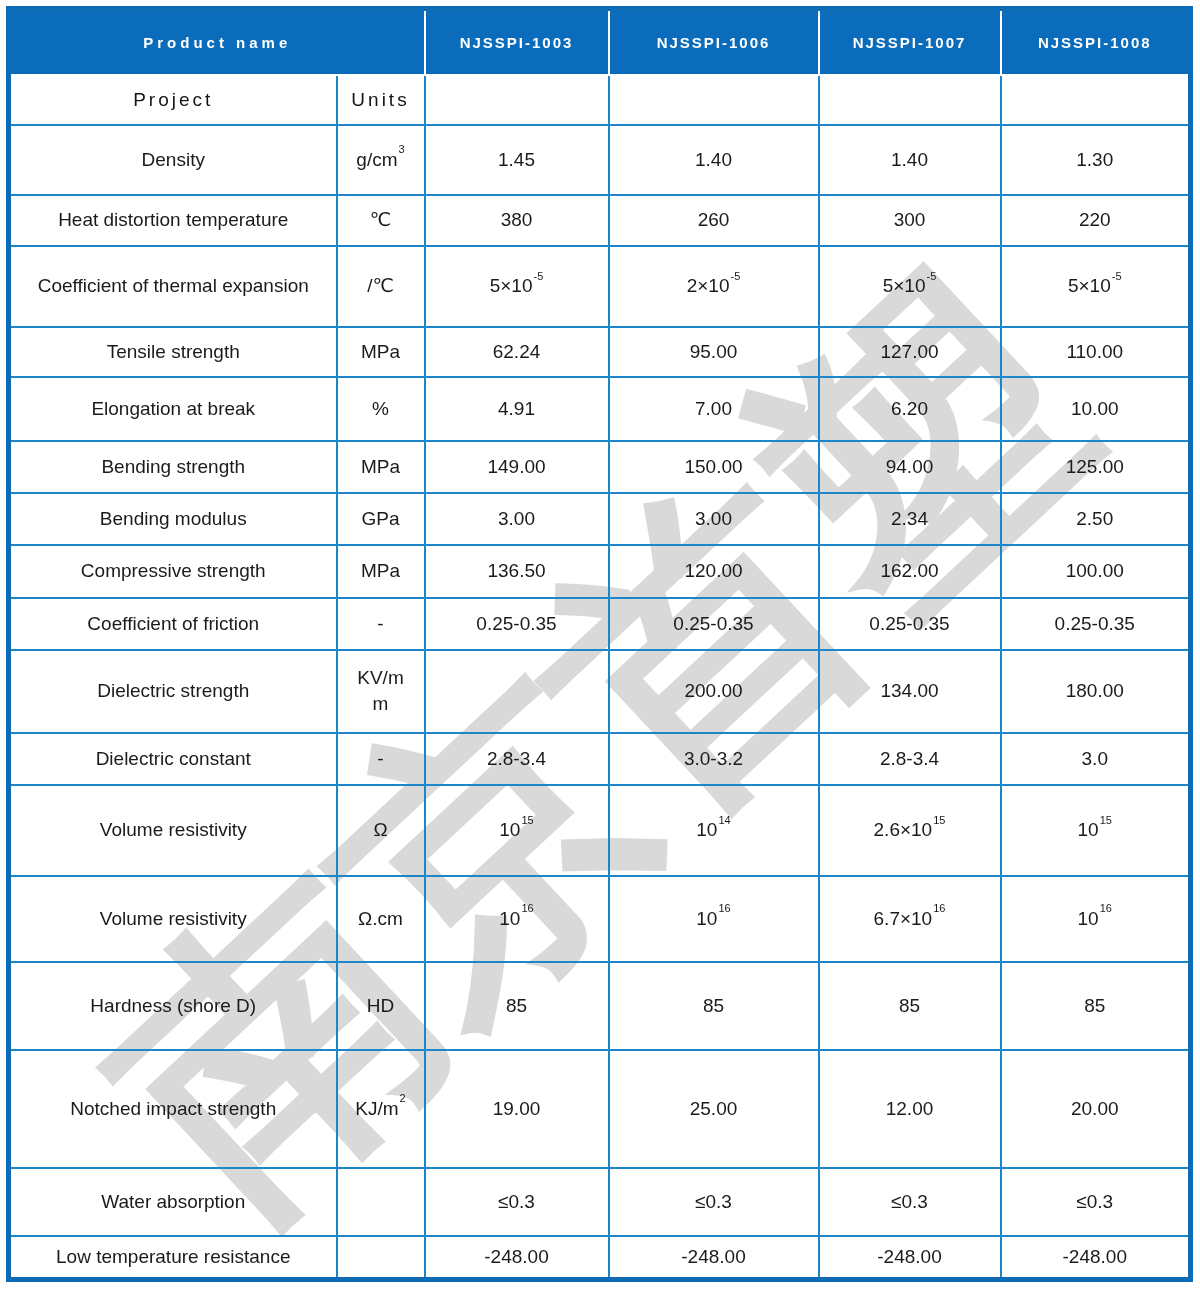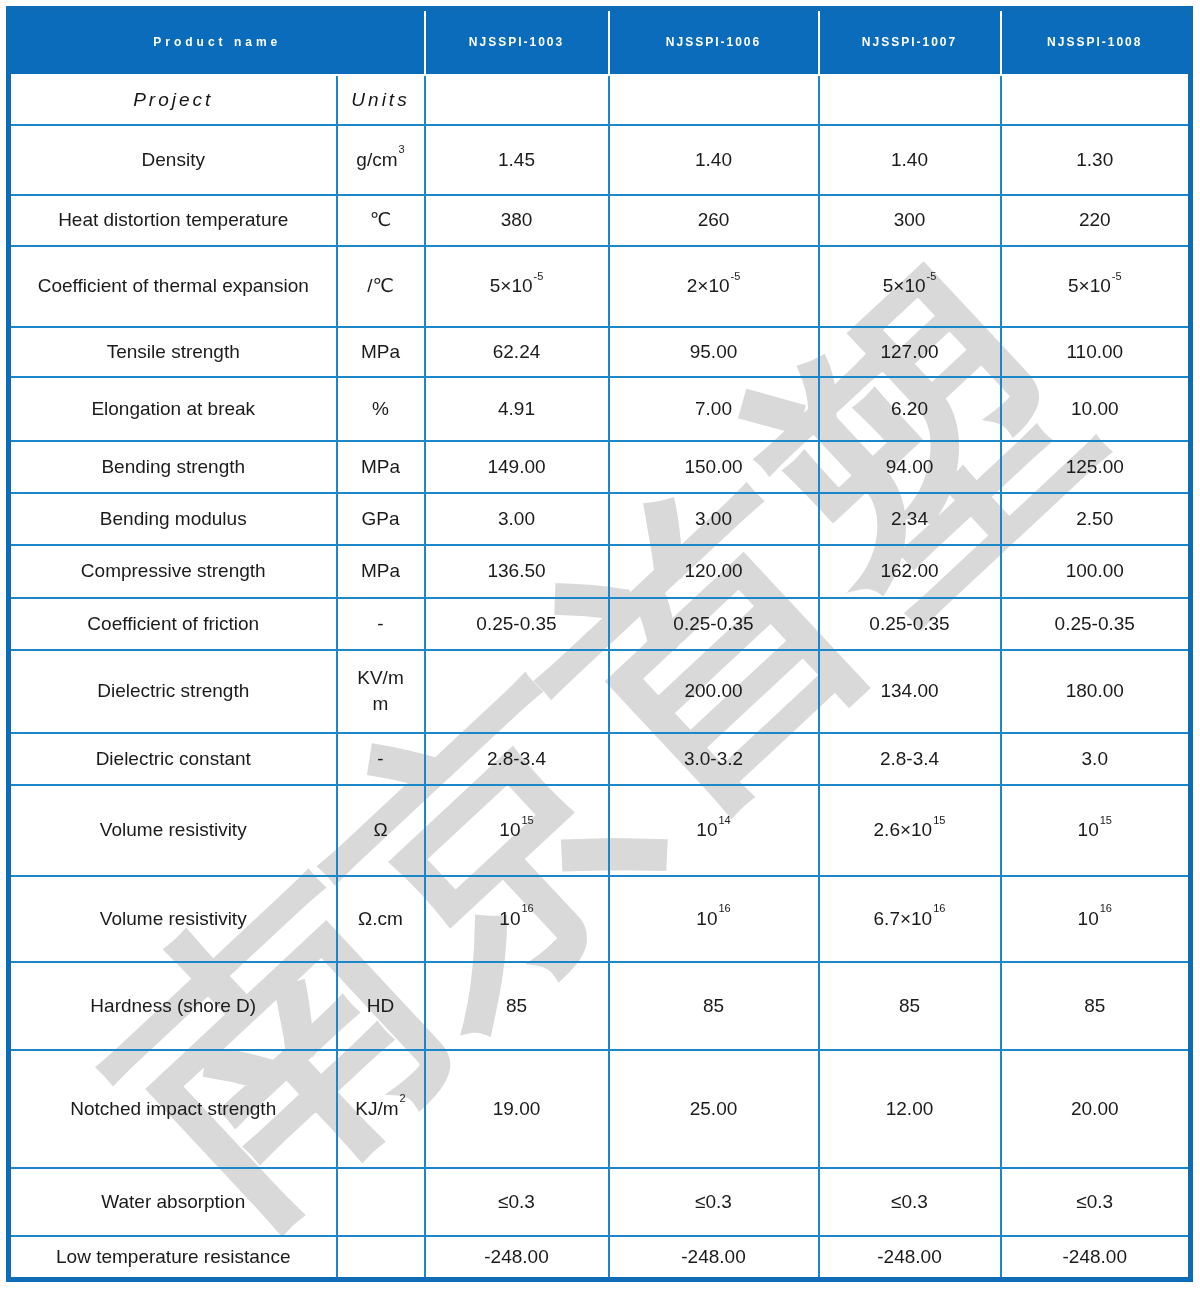--- a/index.html
+++ b/index.html
@@ -31,27 +31,27 @@
     border:2px solid var(--grid,#1b86c8);
     text-align:center;vertical-align:middle;
     background:transparent;
     font-size:19px;color:#1b1b1b;font-weight:normal;
     padding:2px 4px;overflow:hidden;
   }
 
   thead tr.hd{height:66px;}
   thead tr.hd th{
     background:var(--header-bg,#0a6cba);color:#ffffff;font-weight:bold;
-    font-size:12px;border:2px solid #ffffff;border-top:none;
+    font-size:15px;border:2px solid #ffffff;border-top:none;
   }
   thead tr.hd th:first-child{border-left:none;letter-spacing:4px;}
   thead tr.hd th:last-child{border-right:none;margin-left:17px;}
   thead tr.hd th.prod{letter-spacing:2px;}
   thead tr.sub{height:50px;}
-  thead tr.sub th{background:transparent;color:#161616;font-size:19px;letter-spacing:3px;font-style:italic;}
+  thead tr.sub th{background:transparent;color:#161616;font-size:19px;letter-spacing:3px;}
 
   
   tbody tr:nth-child(1){height:70px}
   tbody tr:nth-child(2){height:51px}
   tbody tr:nth-child(3){height:81px}
   tbody tr:nth-child(4){height:50px}
   tbody tr:nth-child(5){height:64px}
   tbody tr:nth-child(6){height:52px}
   tbody tr:nth-child(7){height:52px}
   tbody tr:nth-child(8){height:53px}

